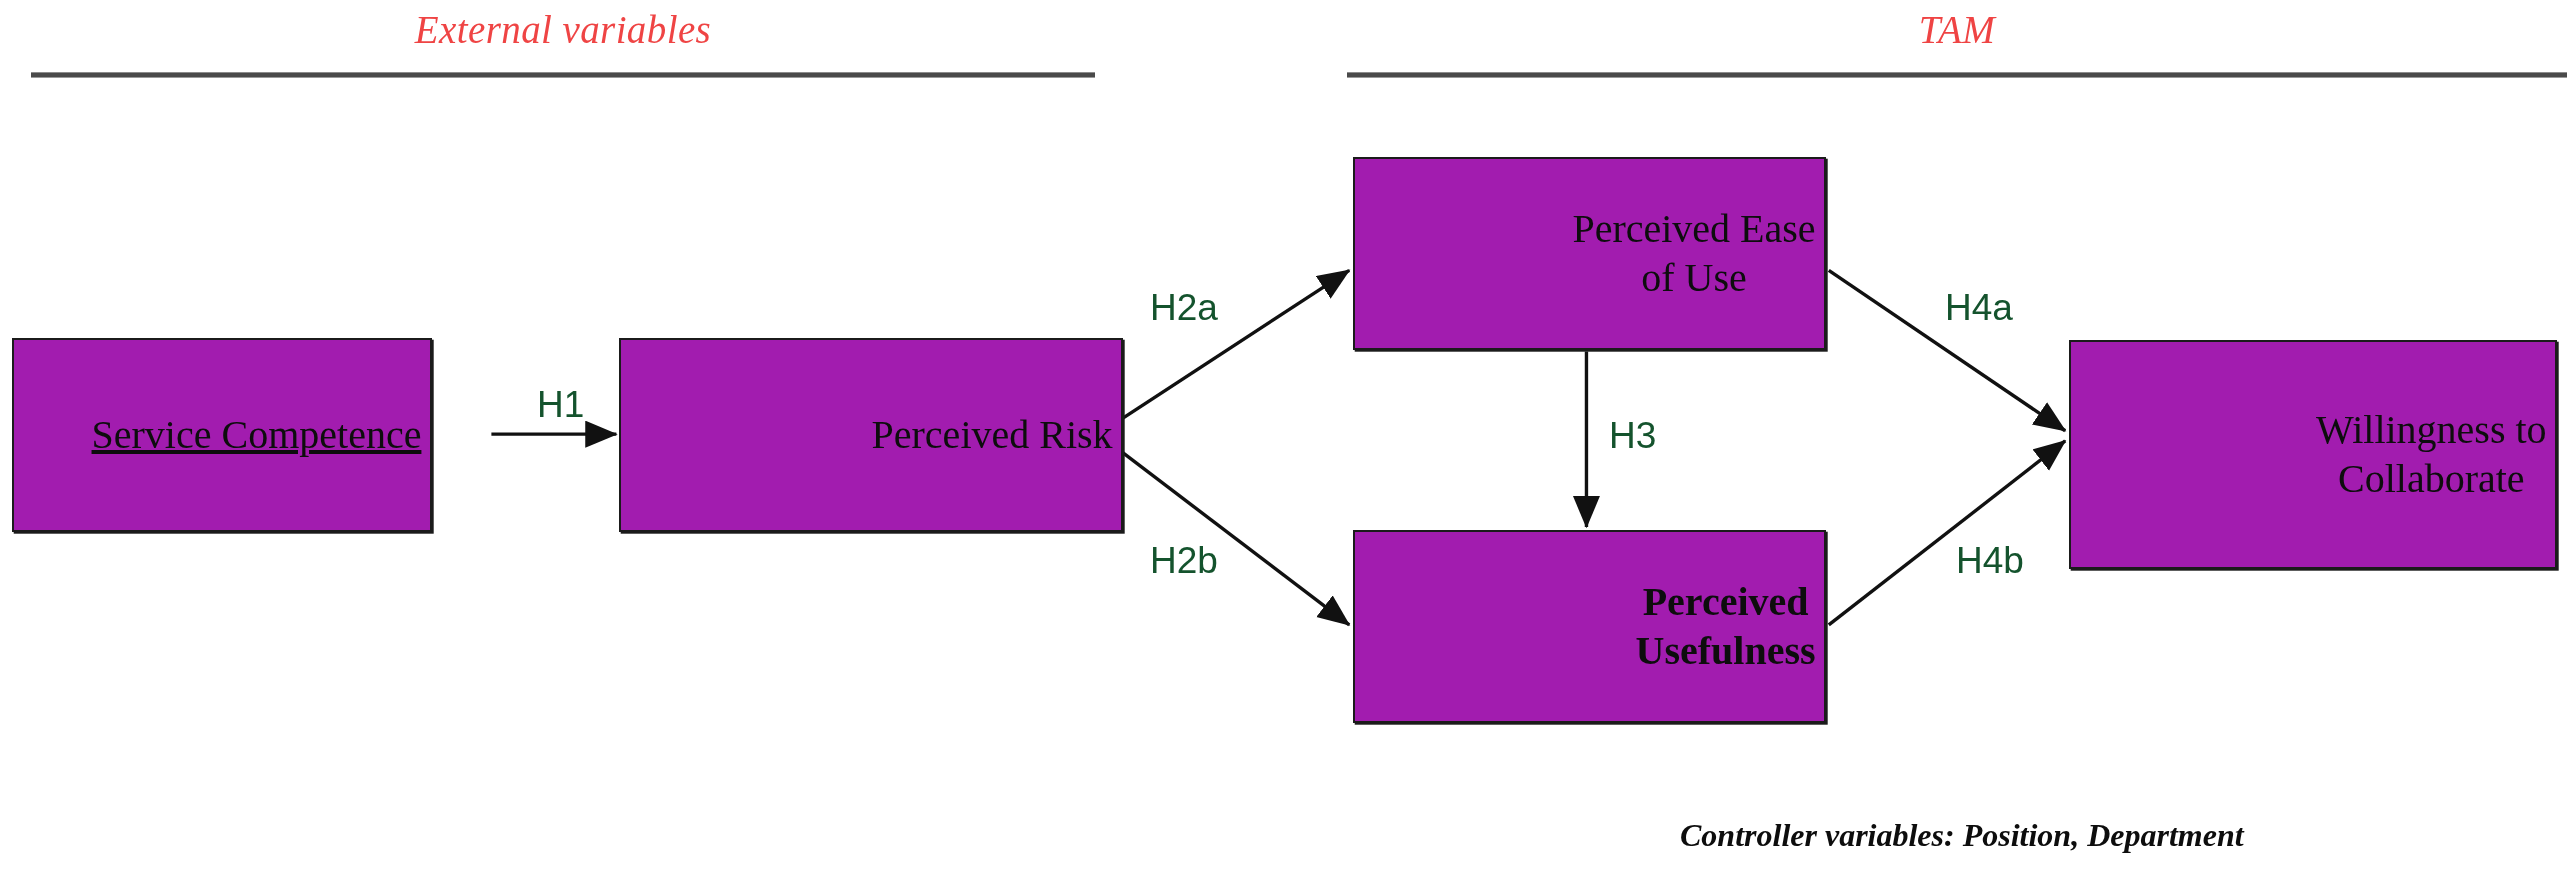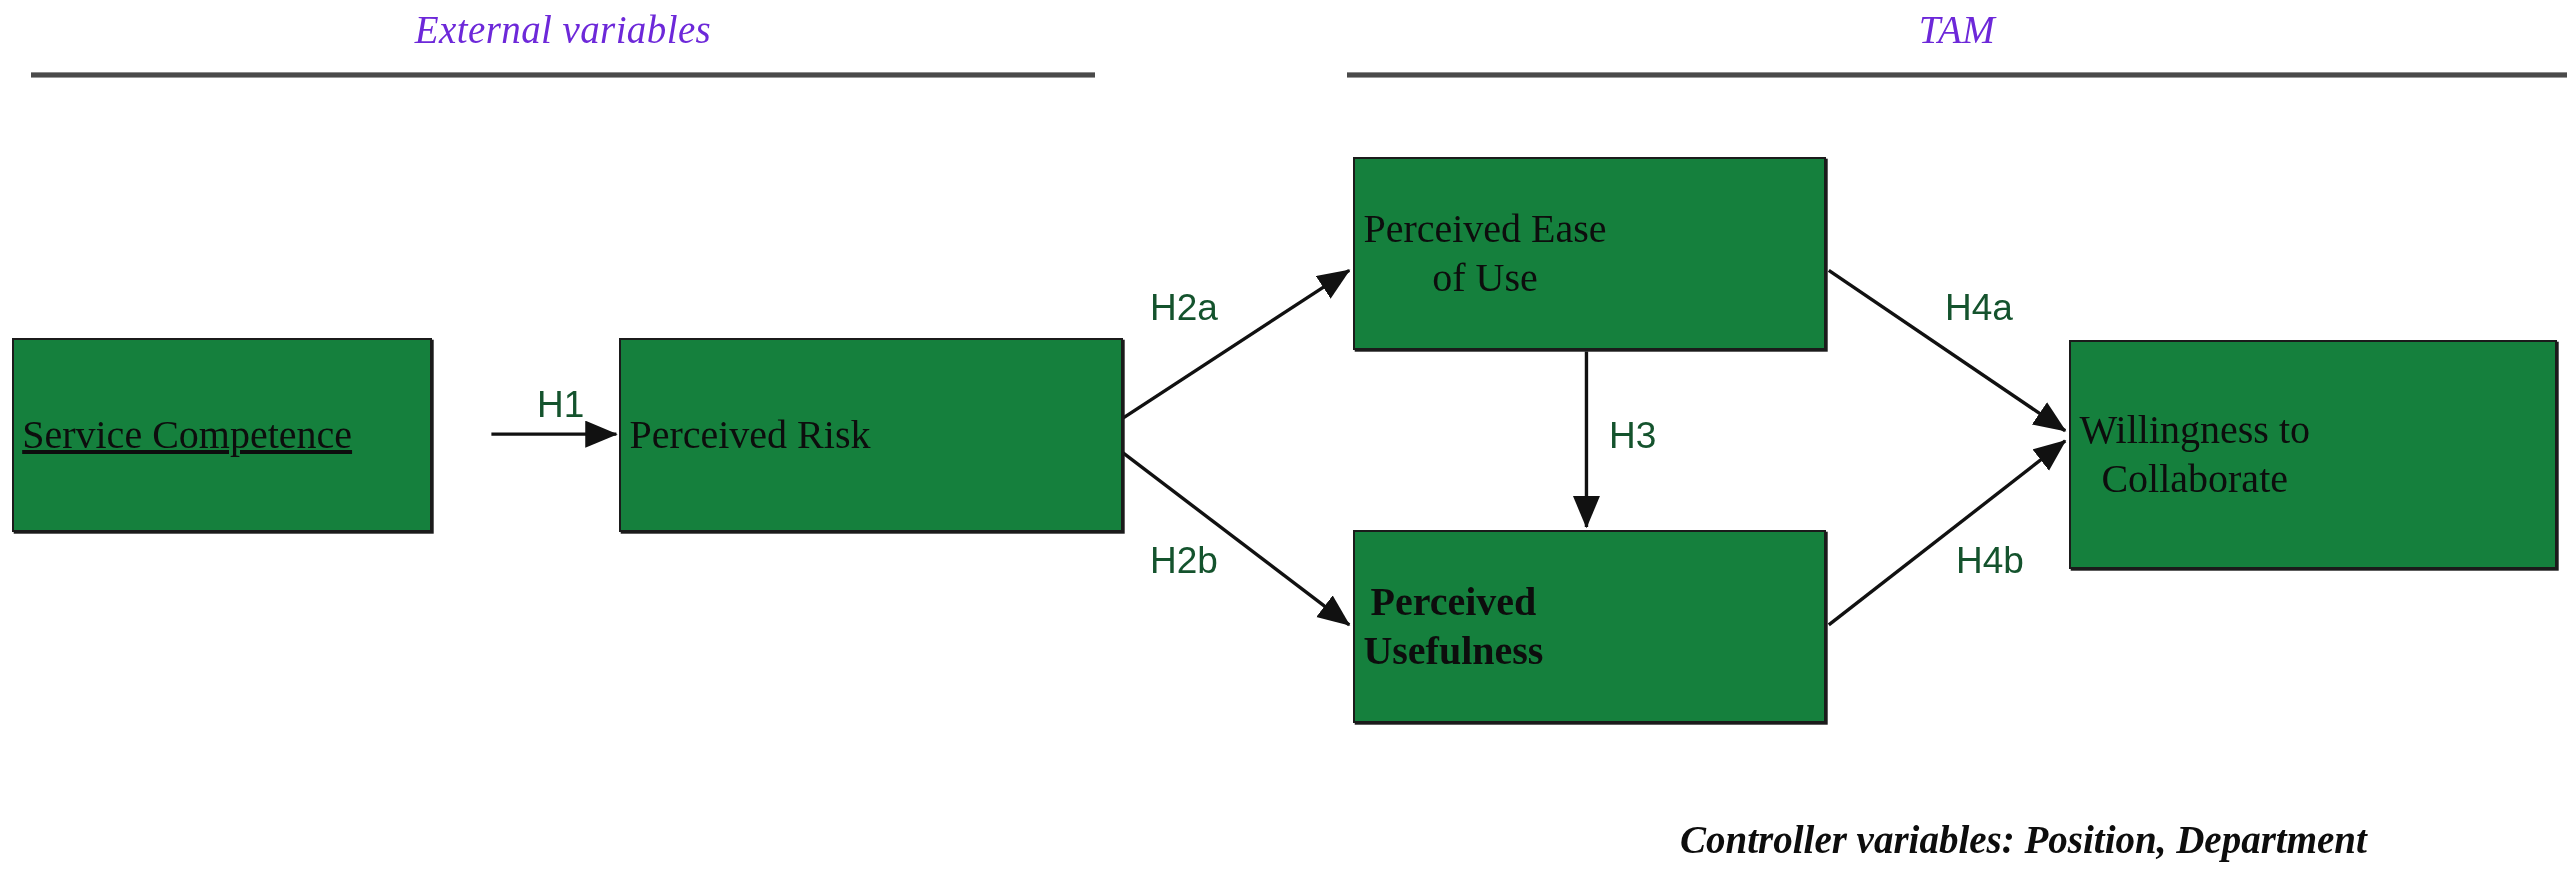--- a/index.html
+++ b/index.html
@@ -20,39 +20,39 @@
   }
   
   .section-label {
     position: absolute;
     font-style: italic;
     font-weight: 400;
     font-size: 39px;
     letter-spacing: 0.4px;
     white-space: nowrap;
     text-align: center;
-    color: #6d28d9;
+    color: #ef4444;
     font-family: "Liberation Serif", "DejaVu Serif", serif;
   }
   .section-rule {
     position: absolute;
     height: 4.2px;
     background: #4a4a4a;
     border-top: 0.8px solid #8c8c8c;
     border-bottom: 0.8px solid #9a9a9a;
   }
   
   .node {
     position: absolute;
     box-sizing: border-box;
     border: 2.5px solid #1b1b1b;
-    background: #15803d;
+    background: #a21caf;
     display: flex;
     align-items: center;
-    justify-content: flex-start;
+    justify-content: flex-end;
     text-align: center;
     font-size: 40px;
     line-height: 1.22;
     color: #0d0d0d;
     padding: 3.4px 8.4px;
     box-shadow: 1.7px 1.7px 0 0 #1b1b1b;
   }
   .node .node-text {
     display: block;
     white-space: pre-line;
@@ -63,21 +63,21 @@
     font-size: 37px;
     white-space: nowrap;
     color: #14532d;
     font-family: Liberation Sans, sans-serif;
   }
   
   .footnote {
     position: absolute;
     font-style: italic;
     font-weight: bold;
-    font-size: 39px;
+    font-size: 32px;
     white-space: nowrap;
     color: #0d0d0d;
     font-family: "Liberation Serif", "DejaVu Serif", serif;
   }
   
   #arrows {
     position: absolute;
     left: 0;
     top: 0;
     width: 2576px;

